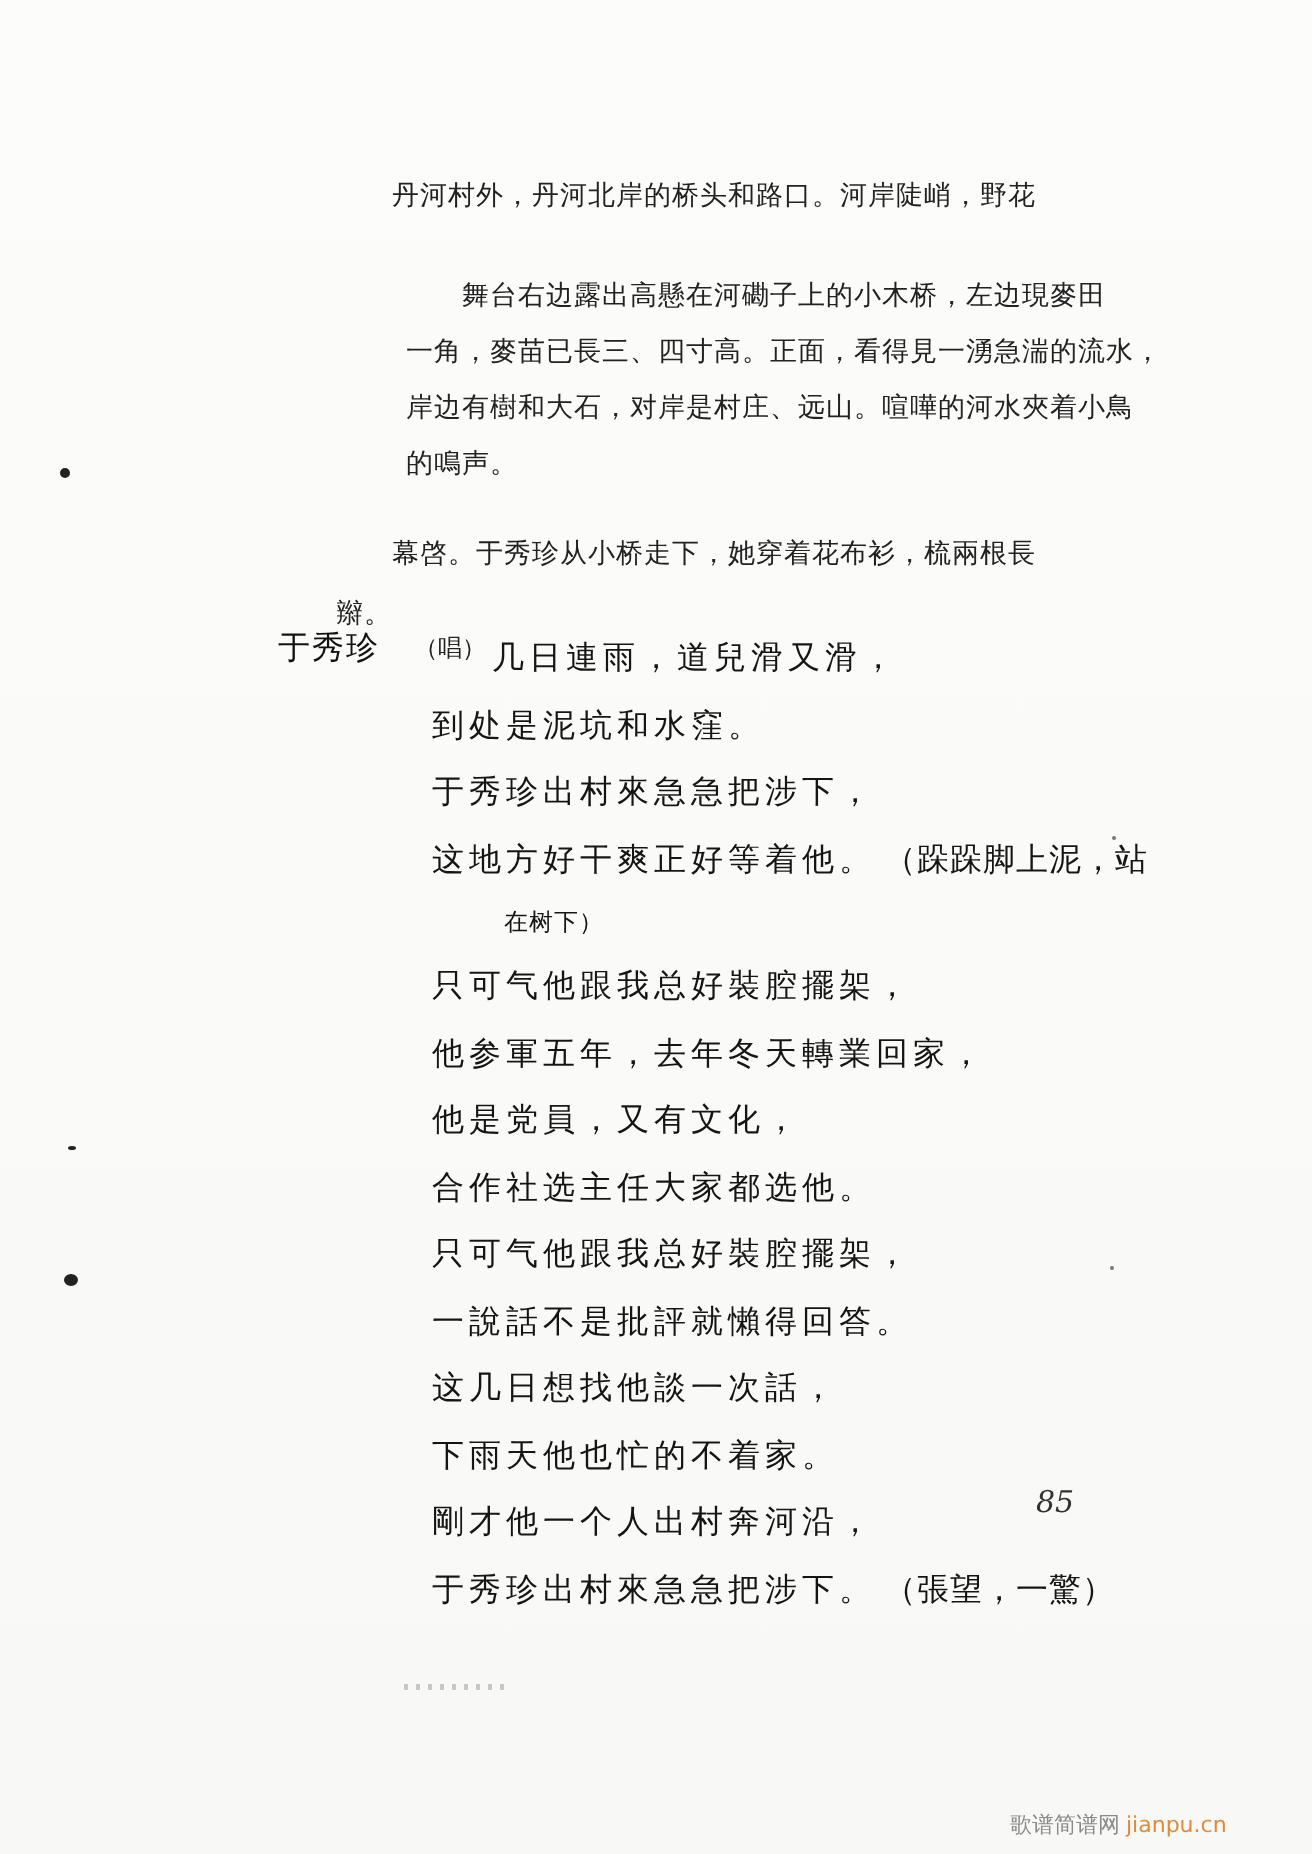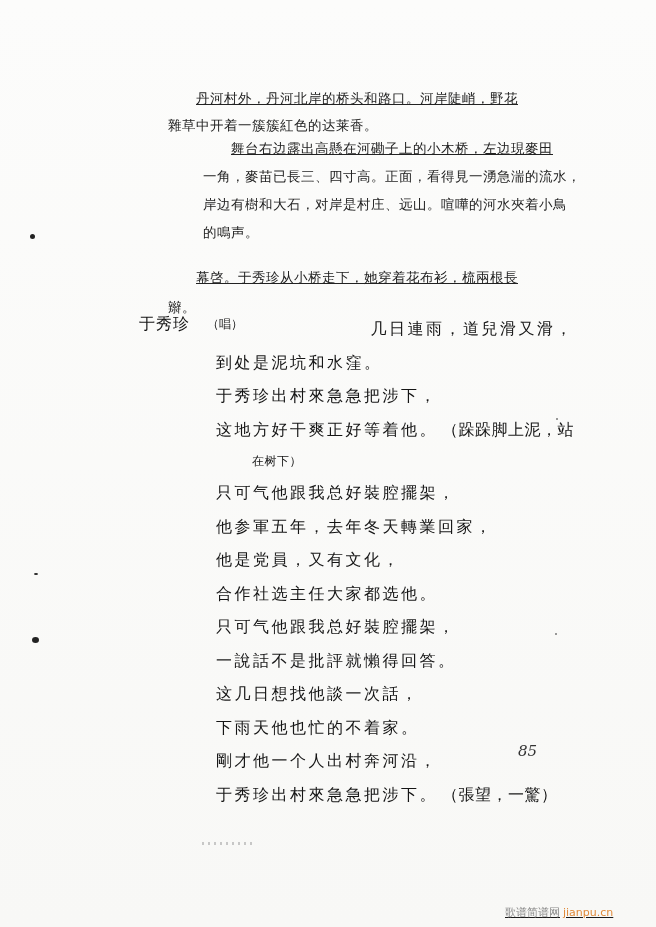--- a/index.html
+++ b/index.html
@@ -22,21 +22,21 @@
     background: linear-gradient(180deg, #fcfcfb 0%, #f8f8f6 100%);
   }
   .stage {
     position: absolute;
     font-size: 13.5px;
     line-height: 27px;
     letter-spacing: 0.5px;
     color: #222;
   }
   .stage .line { display: block; white-space: nowrap; }
-  .stage .indent { padding-left: 28px; text-decoration: underline; }
+  .stage .indent { padding-left: 28px; }
 
   #stage1 { left: 168px; top: 85px; width: 400px; }
   #stage2 { left: 168px; top: 134px; width: 400px; line-height: 28px; margin-left: 35px; }
   #stage3 { left: 168px; top: 262px; width: 400px; line-height: 30px; }
 
   .speaker {
     position: absolute;
     left: 139px; top: 314px;
     font-size: 16px;
     letter-spacing: 1px;
@@ -54,21 +54,21 @@
     font-size: 16px;
     letter-spacing: 2.5px;
     color: #151515;
   }
   .verse .vline {
     display: block;
     white-space: nowrap;
     height: 33.5px;
     line-height: 33.5px;
   }
-  .verse .vline.first { margin-left: 4px; text-align: right; }
+  .verse .vline.first { margin-left: 4px; }
   .verse .vline.rest { margin-left: -26px; }
   .verse .inline-dir {
     font-size: 16px;
     letter-spacing: 0.5px;
     margin-left: 4px;
   }
   .verse .cont-dir {
     display: block;
     font-size: 12px;
     margin-left: 10px;
@@ -99,33 +99,31 @@
     background: repeating-linear-gradient(90deg, #bbb 0 2px, transparent 2px 6px);
     opacity: 0.8;
   }
 
   .watermark {
     position: absolute;
     left: 505px; top: 905px;
     font-family: "DejaVu Sans", sans-serif;
     font-size: 11px;
     white-space: nowrap;
-    text-decoration: underline;
   }
   .watermark .wm-cn { color: #8a8a8a; }
   .watermark .wm-url { color: #e08a3a; margin-left: 3px; }
 </style>
 </head>
 <body>
 
 <div class="page">
 
   <div class="stage" id="stage1">
     <span class="line indent">丹河村外，丹河北岸的桥头和路口。河岸陡峭，野花</span>
-    <span class="line">雜草中开着一簇簇紅色的达莱香。</span>
   </div>
 
   <div class="stage" id="stage2">
     <span class="line indent">舞台右边露出高懸在河磡子上的小木桥，左边現麥田</span>
     <span class="line">一角，麥苗已長三、四寸高。正面，看得見一湧急湍的流水，</span>
     <span class="line">岸边有樹和大石，对岸是村庄、远山。喧嘩的河水夾着小鳥</span>
     <span class="line">的鳴声。</span>
   </div>
 
   <div class="stage" id="stage3">

